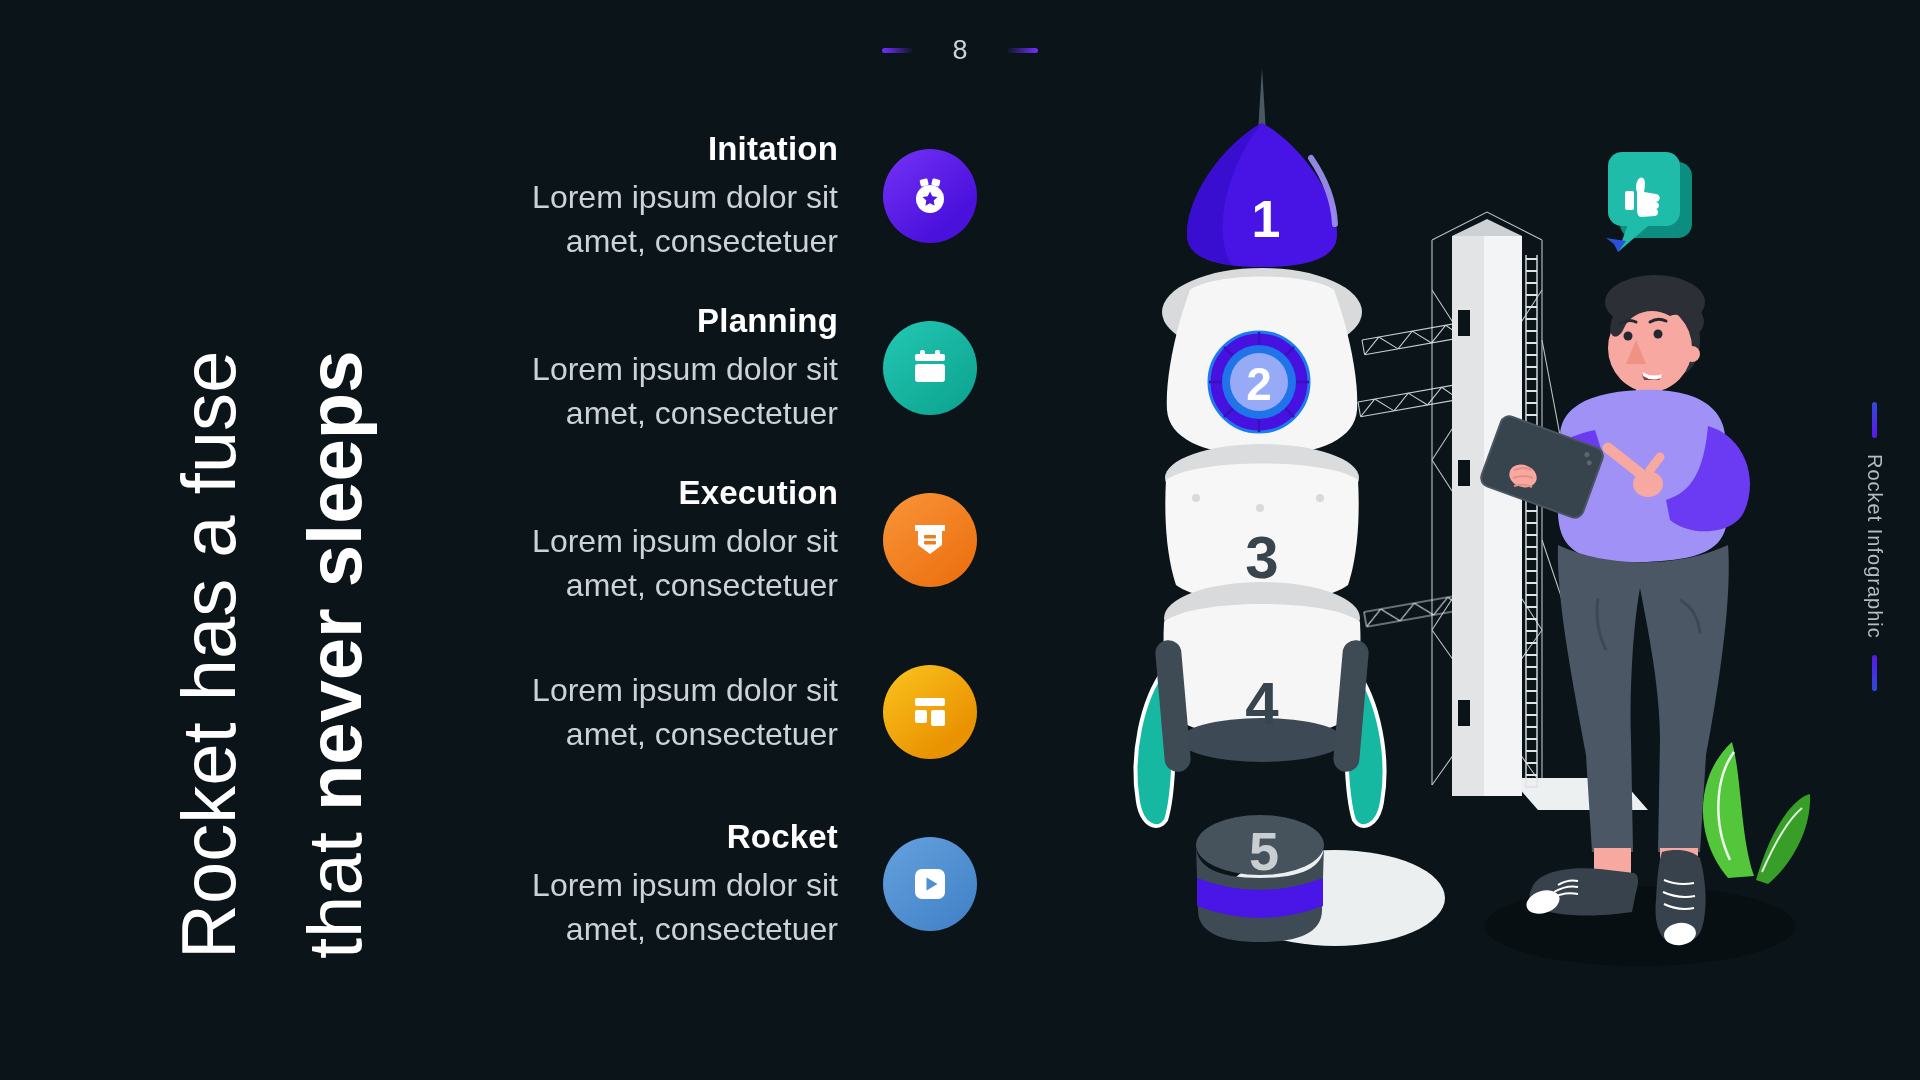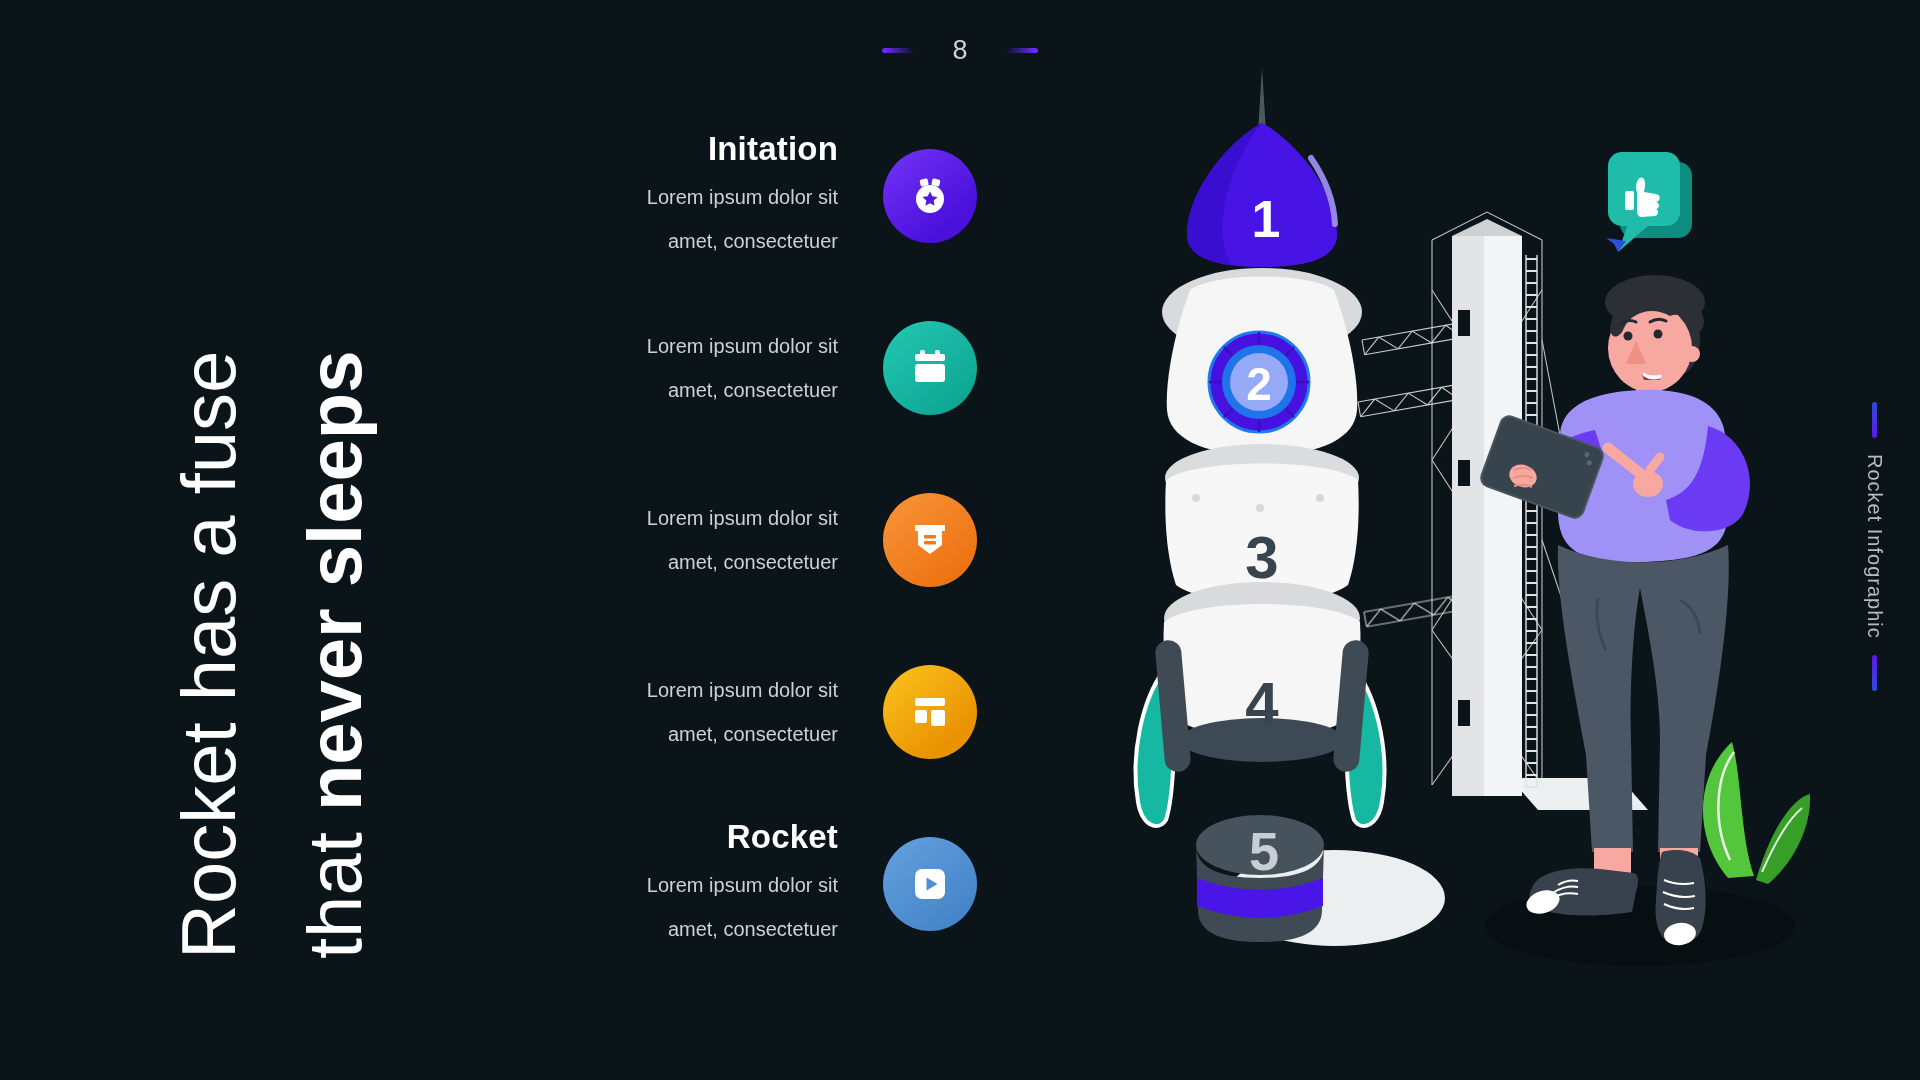--- a/index.html
+++ b/index.html
@@ -22,21 +22,21 @@
     color:#ffffff;font-size:76px;line-height:126px;white-space:nowrap;
   }
   .title-wrap .ln1{font-weight:400;}
   .title-wrap .ln2 .reg{font-weight:400;}
   .title-wrap .ln2 .bold{font-weight:700;}
   
   .steps{position:absolute;left:500px;top:110px;width:477px;}
   .step{height:172px;display:flex;align-items:center;justify-content:flex-end;gap:45px;}
   .step-text{text-align:right;}
   .step-text h3{margin:0 0 7px 0;color:#ffffff;font-size:33px;font-weight:700;letter-spacing:.2px;}
-  .step-text .d{color:#ccd2d6;font-size:20px;font-weight:300;line-height:44px;}
+  .step-text .d{color:#ccd2d6;font-size:32px;font-weight:300;line-height:44px;}
   .step-icon{width:94px;height:94px;border-radius:50%;flex:0 0 94px;
     display:flex;align-items:center;justify-content:center;}
   .step-icon svg{display:block;}
   .c-purple{background:linear-gradient(140deg,#7231f5 5%,#4a10dc 75%);color:#5317e3;}
   .c-teal{background:linear-gradient(140deg,#23c8b3,#0ba18e);color:#10ad99;}
   .c-orange{background:linear-gradient(140deg,#f9953a,#eb6c0a);color:#f07c17;}
   .c-amber{background:linear-gradient(140deg,#fbc51e 0%,#ea9302 75%);color:#f0a202;}
   .c-blue{background:linear-gradient(140deg,#64a1de,#3f7fc5);color:#4d90d5;}
   
   .side-label{position:absolute;right:34px;top:402px;
@@ -77,35 +77,37 @@
         <rect x="14" y="7" width="8" height="7" rx="1.5" fill="#fff" transform="rotate(-14 18 10)"></rect>
         <rect x="26" y="7" width="8" height="7" rx="1.5" fill="#fff" transform="rotate(14 30 10)"></rect>
         <circle cx="24" cy="27" r="14" fill="#fff"></circle>
         <path fill="currentColor" d="M24 19.5 l2.3 4.7 5.2 .8 -3.8 3.6 .9 5.2 -4.6 -2.5 -4.6 2.5 .9 -5.2 -3.8 -3.6 5.2 -.8 Z"></path>
       </svg>
     </div>
   </div>
 
   <div class="step">
     <div class="step-text">
+      <h3>Planning</h3>
       <div class="d">Lorem ipsum dolor sit</div>
       <div class="d">amet, consectetuer</div>
     </div>
     <div class="step-icon c-teal">
       <svg width="48" height="48" viewBox="0 0 48 48">
         <rect x="14" y="6" width="5" height="9" rx="2" fill="#fff"></rect>
         <rect x="29" y="6" width="5" height="9" rx="2" fill="#fff"></rect>
         <rect x="9" y="10" width="30" height="7" rx="2" fill="#fff"></rect>
         <rect x="9" y="20" width="30" height="18" rx="3" fill="#fff"></rect>
       </svg>
     </div>
   </div>
 
   <div class="step">
     <div class="step-text">
+      <h3>Execution</h3>
       <div class="d">Lorem ipsum dolor sit</div>
       <div class="d">amet, consectetuer</div>
     </div>
     <div class="step-icon c-orange">
       <svg width="48" height="48" viewBox="0 0 48 48">
         <path fill="#fff" d="M9 9 h30 v6 h-3 v14 l-12 9 -12 -9 v-14 h-3 z"></path>
         <rect x="18" y="19" width="12" height="3.5" rx="1" fill="currentColor"></rect>
         <rect x="18" y="25" width="12" height="3.5" rx="1" fill="currentColor"></rect>
       </svg>
     </div>

